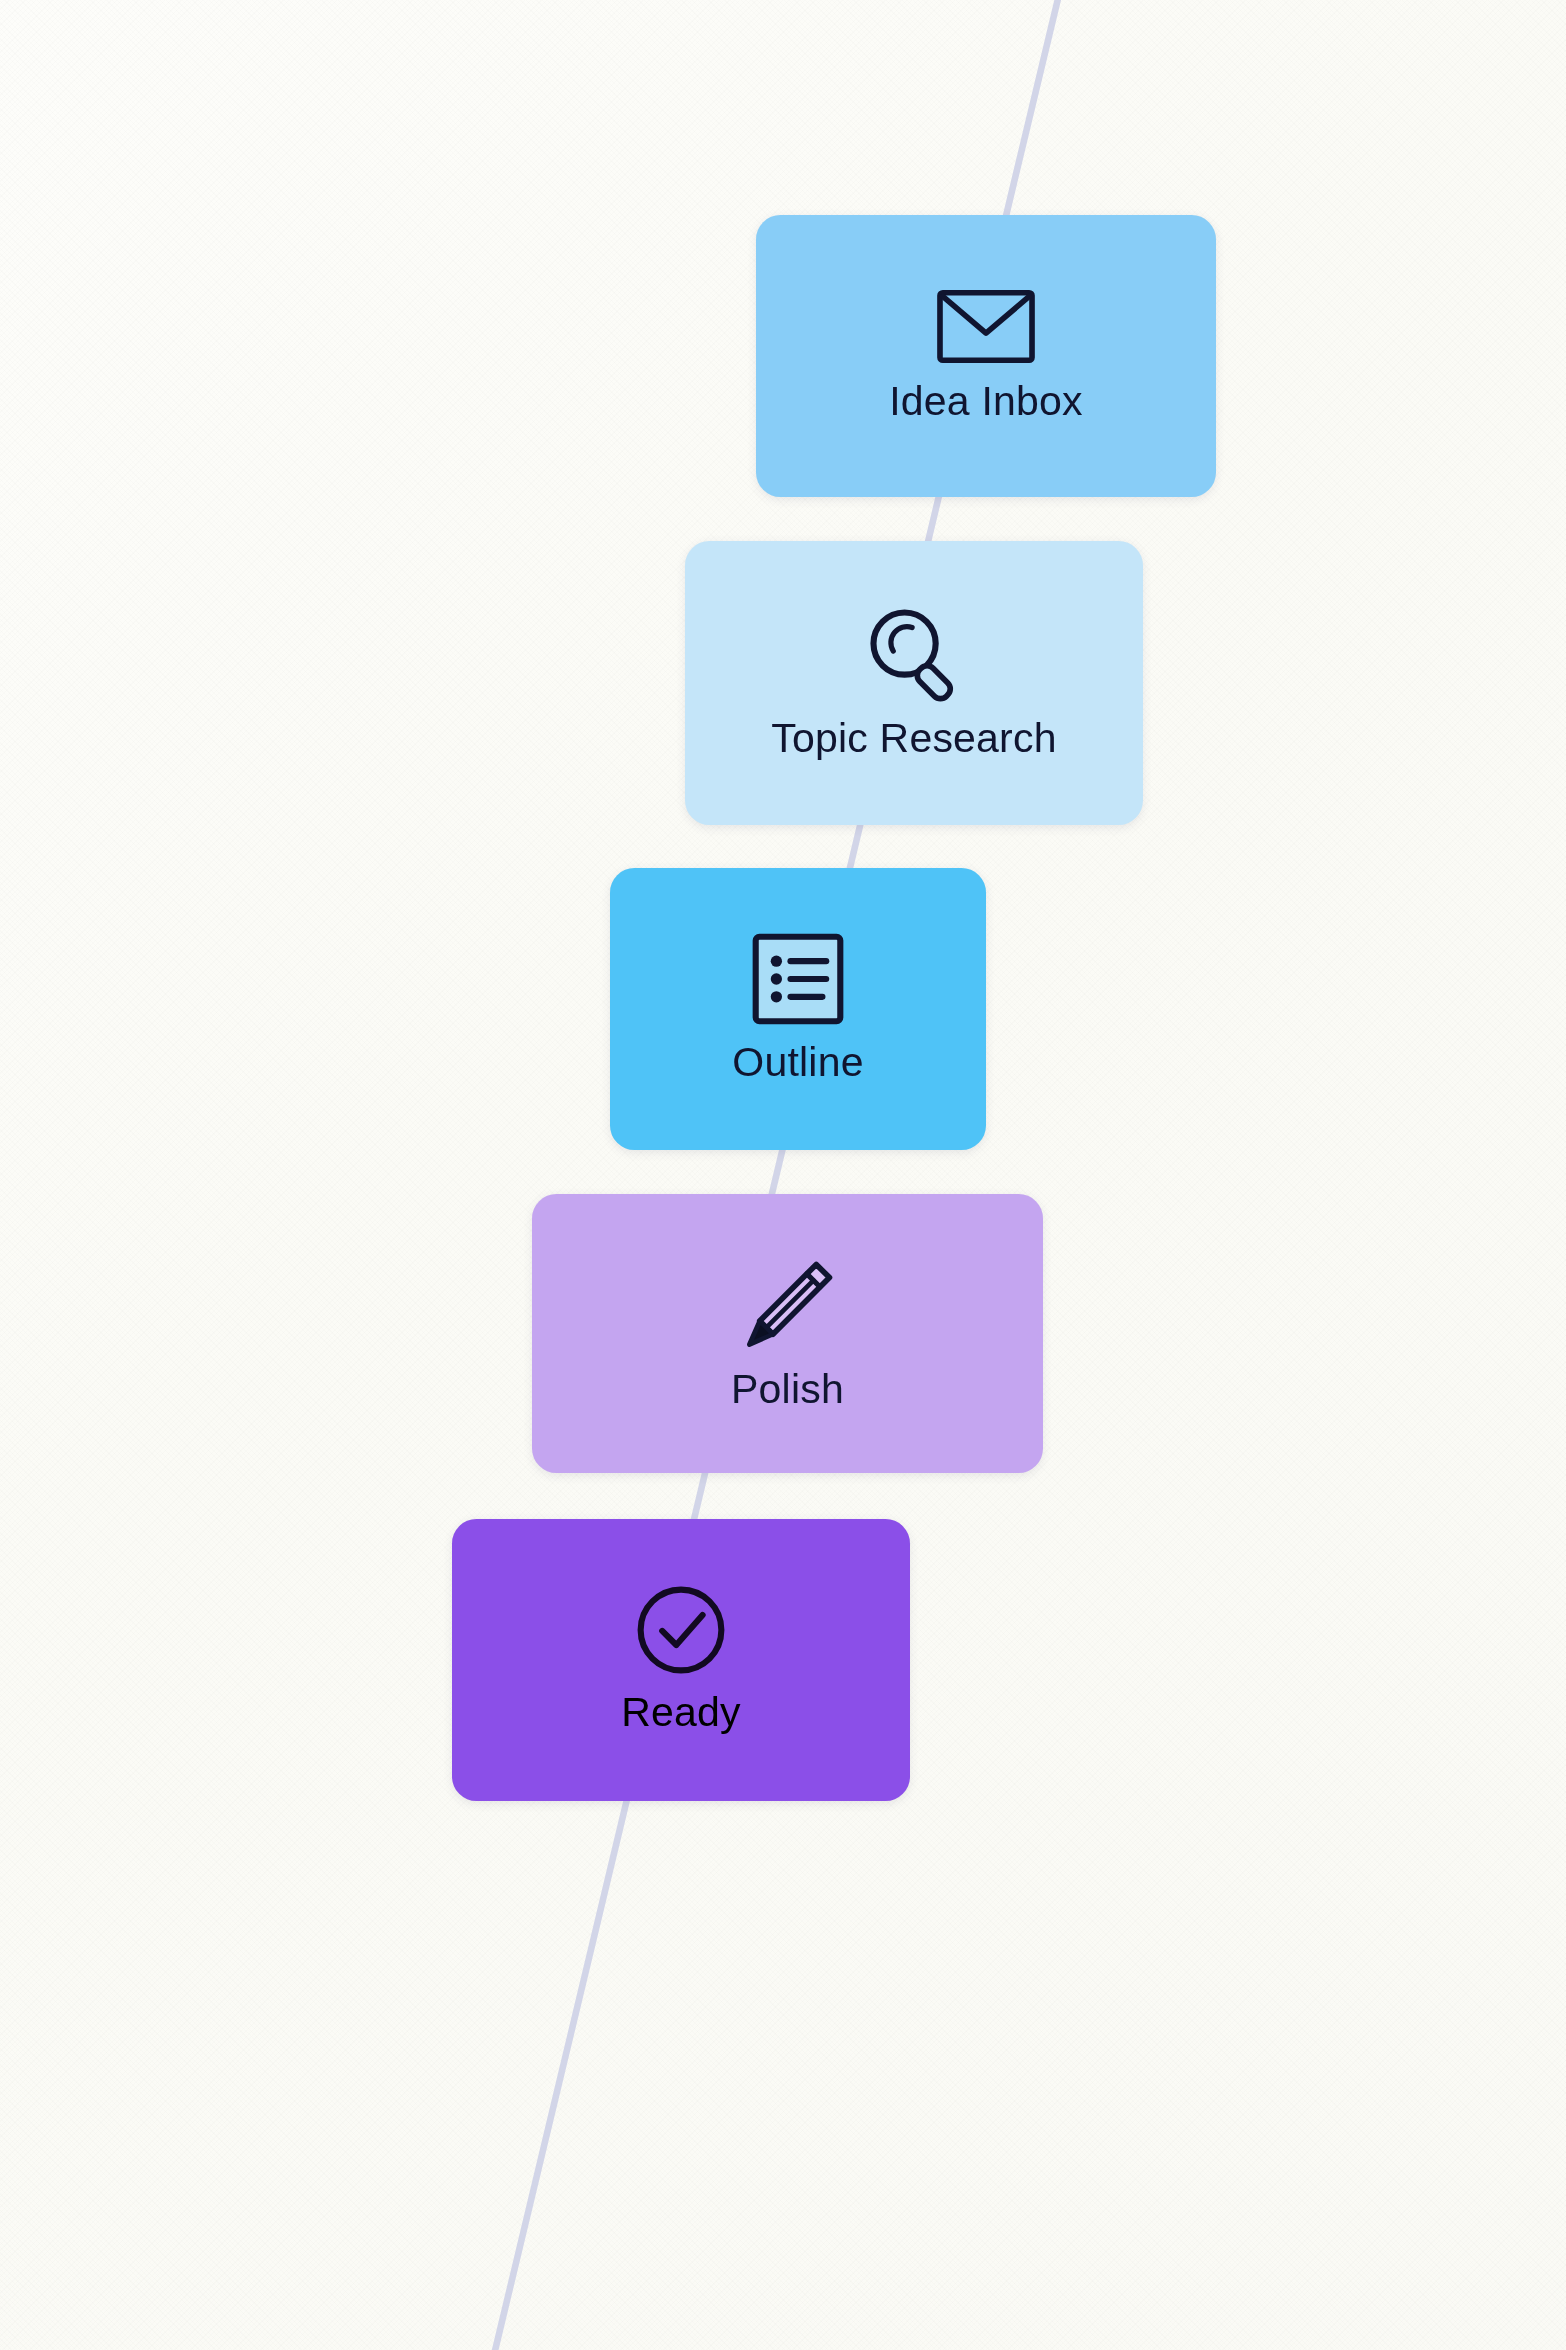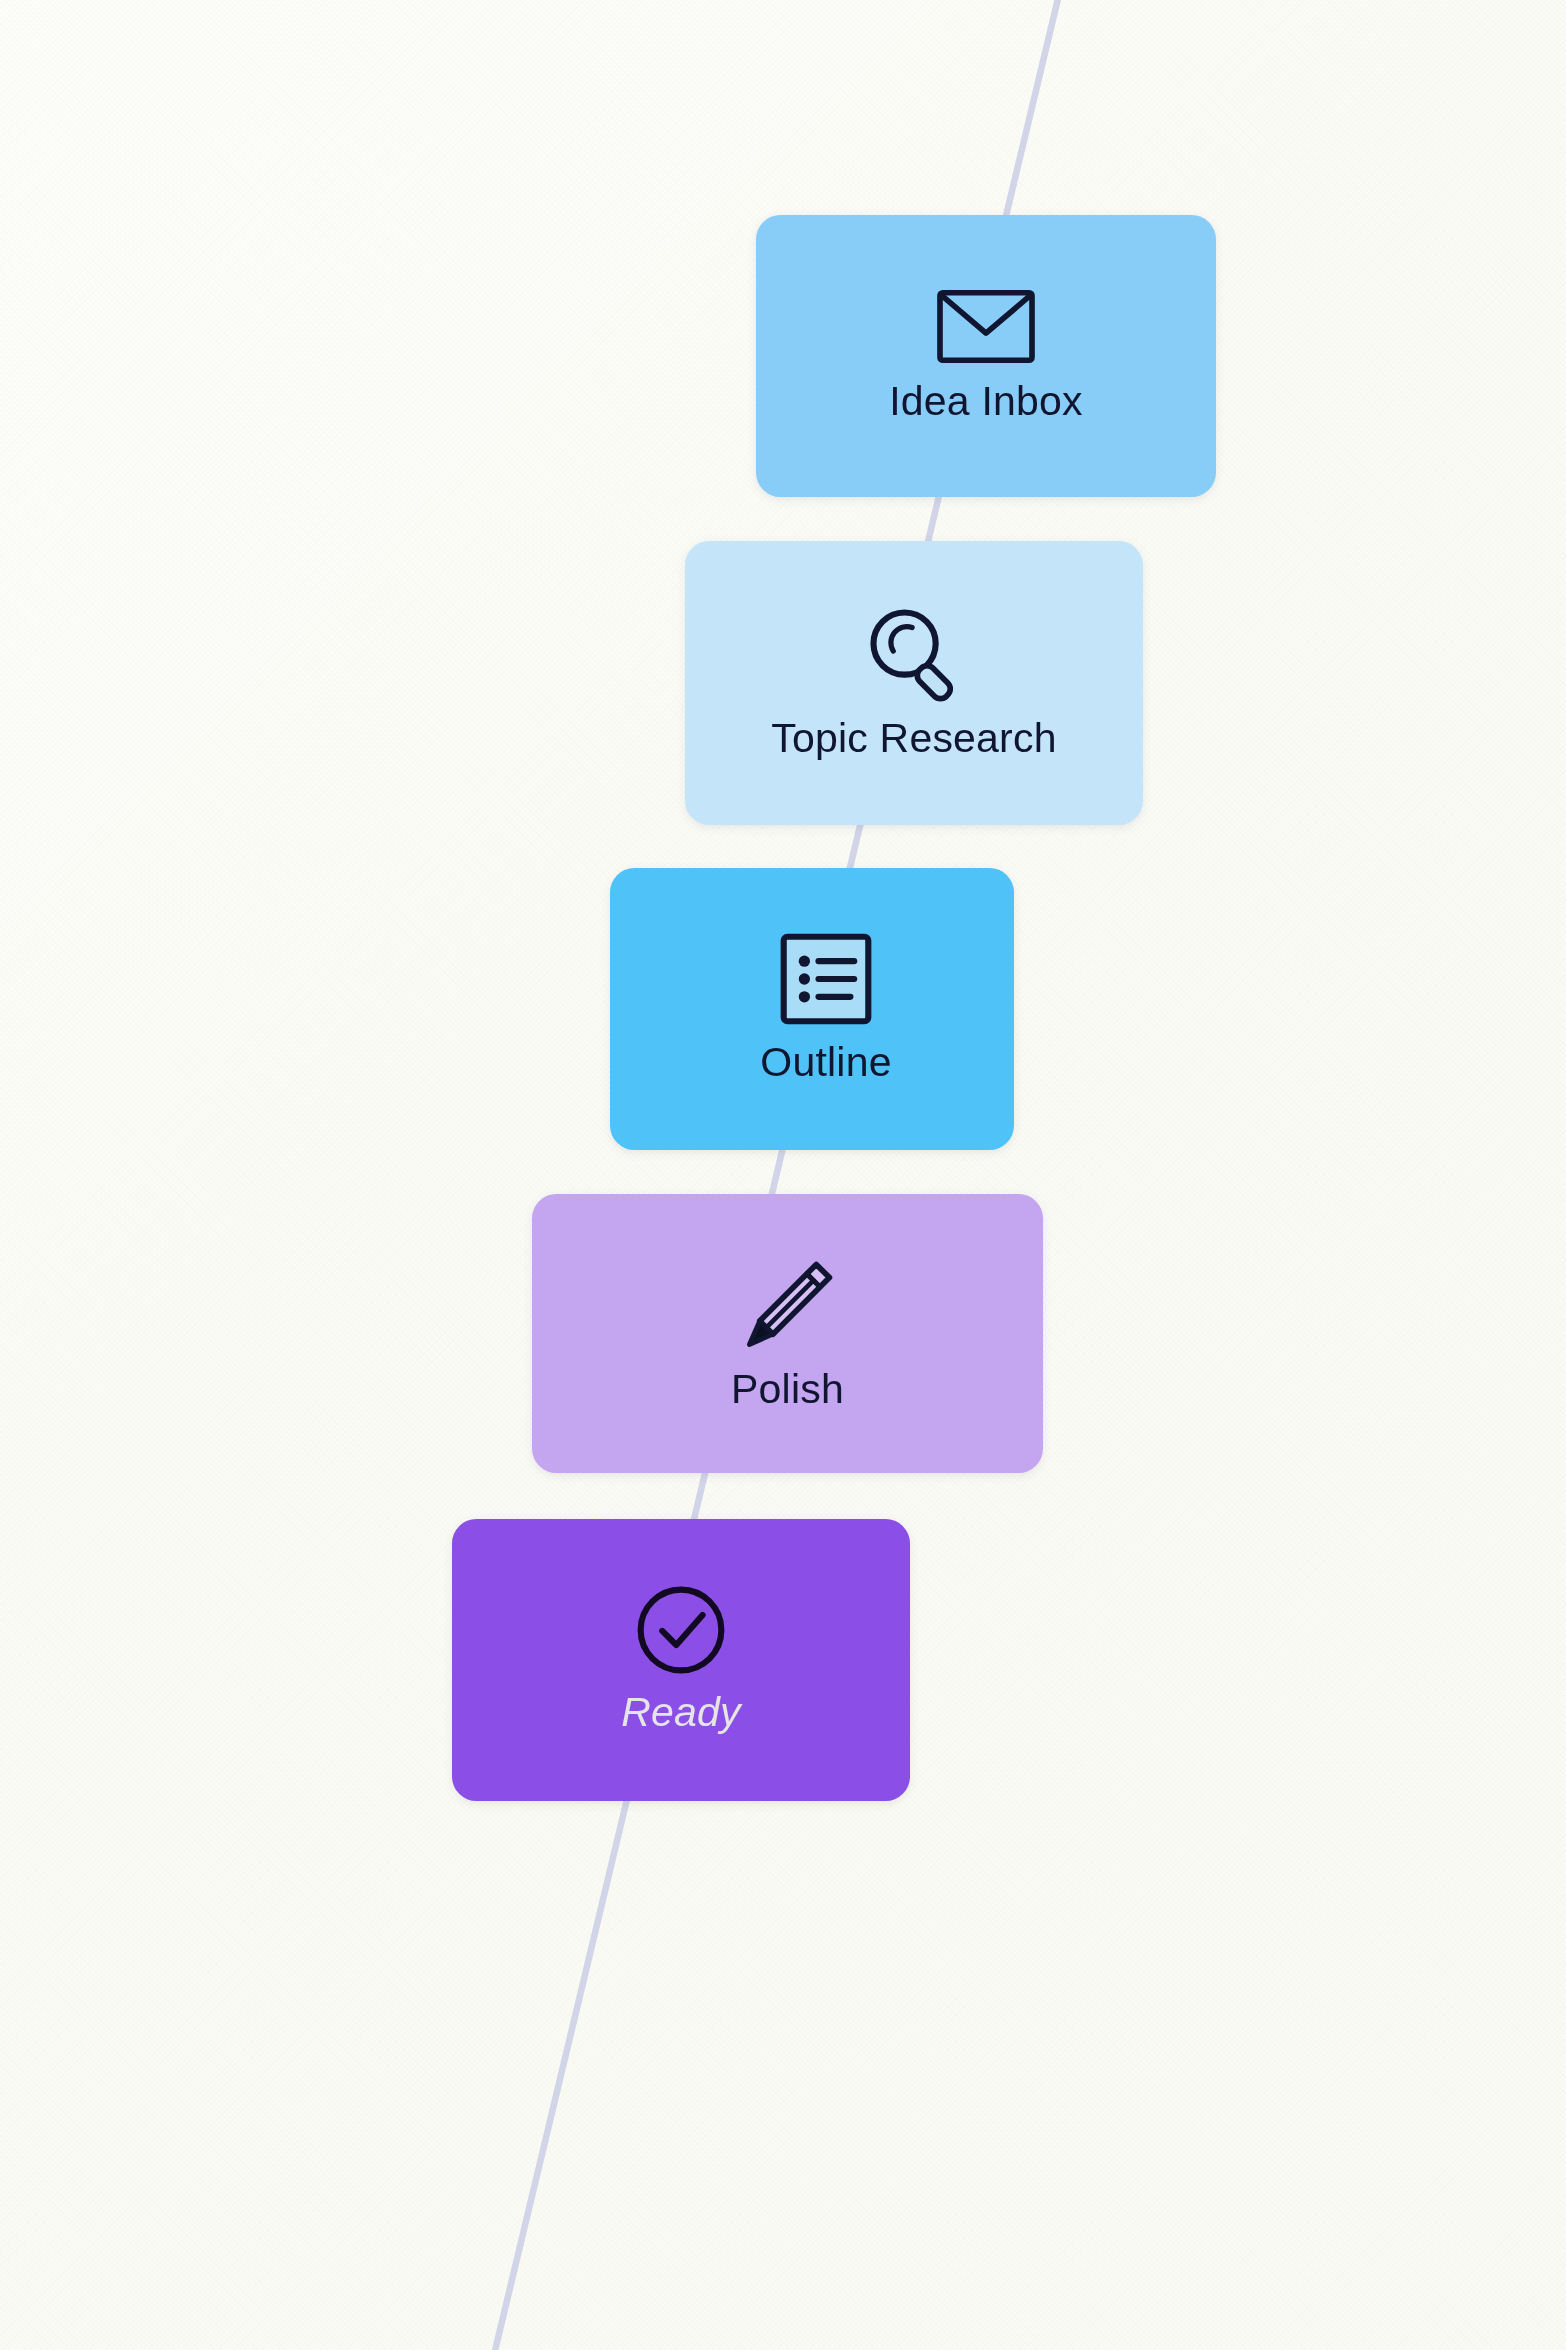--- a/index.html
+++ b/index.html
@@ -65,21 +65,21 @@
   .card .card-label {
     font-size: 41px;
     letter-spacing: 0.2px;
     white-space: nowrap;
     font-weight: 400;
   }
 
   
   #node-idea-inbox   { left: 756px;  top: 215px;  width: 460px; height: 282px; }
   #node-topic-research { left: 685px; top: 541px; width: 458px; height: 284px; }
-  #node-outline      { left: 610px;  top: 868px;  width: 376px; height: 282px; padding-left: 28px; }
+  #node-outline      { left: 610px;  top: 868px;  width: 376px; height: 282px; }
   #node-polish       { left: 532px;  top: 1194px; width: 511px; height: 279px; }
   #node-ready        { left: 452px;  top: 1519px; width: 458px; height: 282px; }
   #node-published    { left: 370px;  top: 1848px; width: 457px; height: 282px; }
 
   .icon-svg { display: block; }
 </style>
 </head>
 <body>
 
 <div id="stage" style="background-color: rgb(251, 251, 246);">
@@ -142,18 +142,18 @@
     <span class="card-label" style="color:#101530;">Polish</span>
   </div>
 
   <div class="card" id="node-ready" style="background:#8b4fe8;">
     <span class="icon-wrap">
       <svg class="icon-svg" width="92" height="92" viewBox="0 0 98 98" xmlns="http://www.w3.org/2000/svg">
         <circle cx="49" cy="49" r="43" fill="none" stroke="#120a22" stroke-width="6.5"></circle>
         <polyline points="29,50 44,65 72,33" fill="none" stroke="#120a22" stroke-width="6.5" stroke-linecap="round" stroke-linejoin="round"></polyline>
       </svg>
     </span>
-    <span class="card-label" style="color:#e5e5e5;font-style:italic;">Ready</span>
+    <span class="card-label" style="color:#000000;">Ready</span>
   </div>
 
 
 </div>
 
 
 </body></html>

